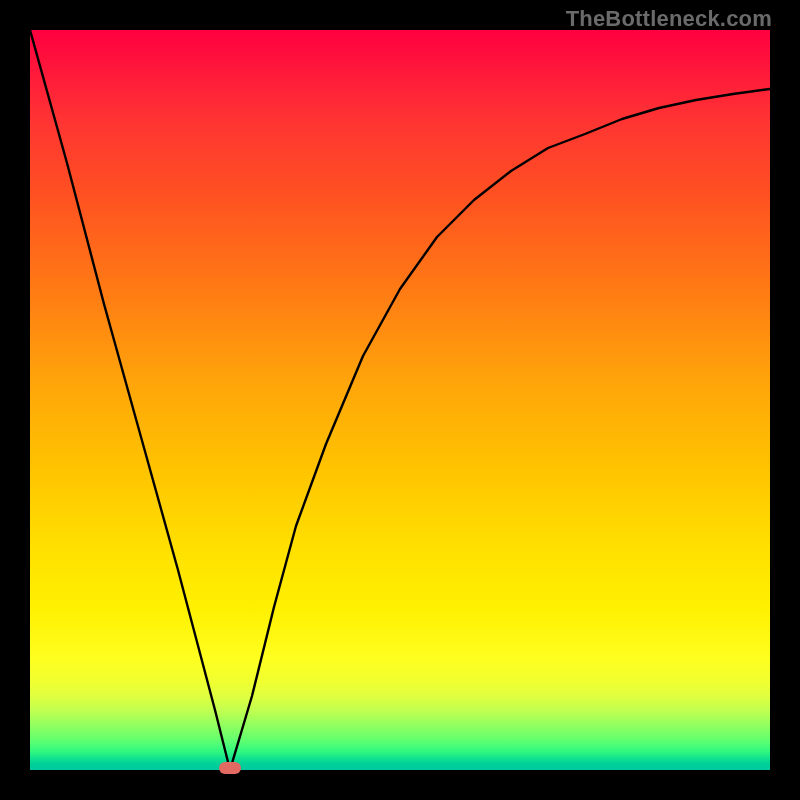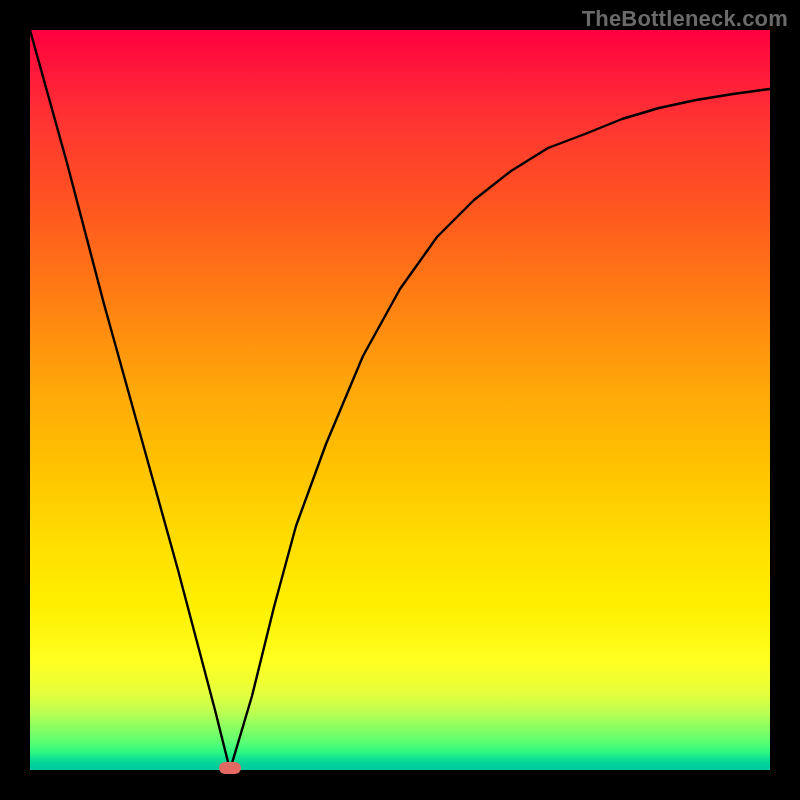--- a/index.html
+++ b/index.html
@@ -34,21 +34,21 @@
       #60ff70 96%,
       #30f880 97.5%,
       #10e090 98.5%,
       #00d099 99.2%,
       #00c8a0 100%
     );
   }
   .watermark {
     position: absolute;
     top: 6px;
-    right: 12px;
+    right: 28px;
     font-family: Arial, Helvetica, sans-serif;
     font-size: 22px;
     font-weight: 600;
     color: #6a6a6a;
     letter-spacing: 0.2px;
   }
   .curve {
     position: absolute;
     left: 0; top: 0;
     width: 740px;

